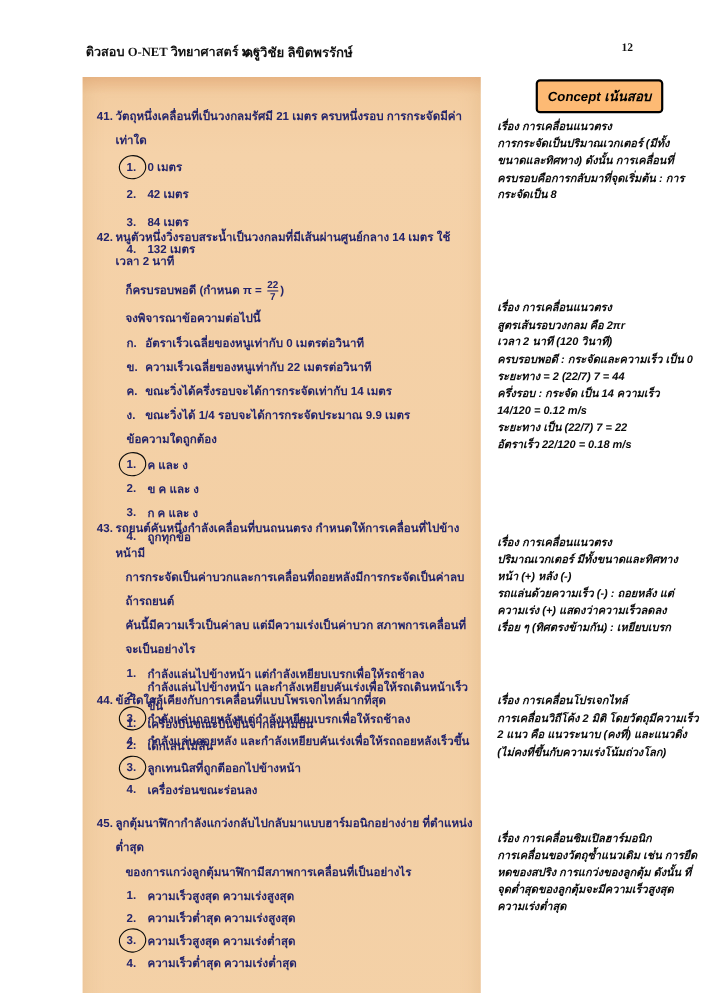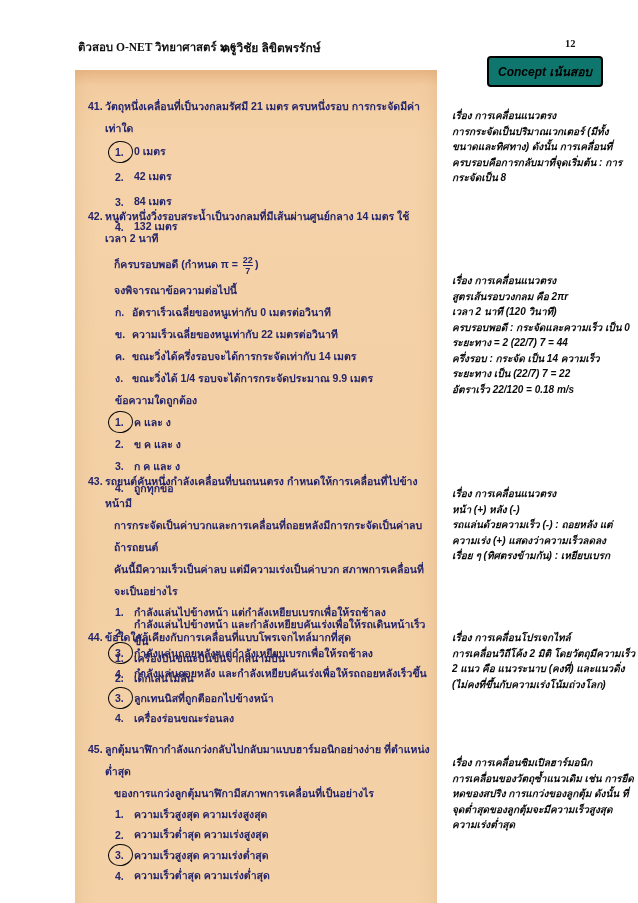--- a/index.html
+++ b/index.html
@@ -7,22 +7,22 @@
     width:638px;height:903px;position:relative;background:#ffffff;
     font-family:"Liberation Sans", sans-serif;overflow:hidden;
   }
   
   .hdr{position:absolute;top:38px;left:0;right:0;height:18px;color:#111;padding-left:36px;}
   .hdr .h-left{position:absolute;left:78px;font:bold 11.5px "Liberation Serif", serif;}
   .hdr .h-center{position:absolute;left:222px;font:bold 12px "Liberation Serif", serif;}
   .hdr .h-page{position:absolute;left:565px;font:bold 10.5px "Liberation Serif", serif;}
   
   .badge{
-    position:absolute;left:487px;top:56px;min-width:92px;text-align:center;
-    border:2px solid #000;border-radius:4px;padding:4px 9px;background:#0f766e;
+    position:absolute;left:487px;top:72px;min-width:92px;text-align:center;
+    border:2px solid #000;border-radius:4px;padding:4px 9px;background:#fdba74;
     font:italic bold 12px "Liberation Sans", sans-serif;color:#000;
   }
   
   .scan{
     position:absolute;left:75px;top:70px;width:362px;height:896px;
     background:linear-gradient(180deg,#edba8b 0px,#f3cda1 16px,#f5d2a9 70px,#f3cfa4 55%,#f4d1a7 100%);
     box-shadow:inset 0 0 18px rgba(190,140,80,0.25);
   }
   .q{position:absolute;left:13px;right:6px;font-size:10.5px;font-weight:bold;color:#24246a;}
   .q-line{display:flex;line-height:22px;}
@@ -207,25 +207,27 @@
       <div>ครบรอบคือการกลับมาที่จุดเริ่มต้น : การ</div>
       <div>กระจัดเป็น 8</div>
     </div>
     <div class="annot" style="top: 273px;">
       <div>เรื่อง การเคลื่อนแนวตรง</div>
       <div>สูตรเส้นรอบวงกลม คือ 2πr</div>
       <div>เวลา 2 นาที (120 วินาที)</div>
       <div>ครบรอบพอดี : กระจัดและความเร็ว เป็น 0</div>
       <div>ระยะทาง = 2 (22/7) 7 = 44</div>
       <div>ครึ่งรอบ : กระจัด เป็น 14 ความเร็ว</div>
+      <div>14/120 = 0.12 m/s</div>
       <div>ระยะทาง เป็น (22/7) 7 = 22</div>
       <div>อัตราเร็ว 22/120 = 0.18 m/s</div>
     </div>
     <div class="annot" style="top: 486px;">
       <div>เรื่อง การเคลื่อนแนวตรง</div>
+      <div>ปริมาณเวกเตอร์ มีทั้งขนาดและทิศทาง</div>
       <div>หน้า (+) หลัง (-)</div>
       <div>รถแล่นด้วยความเร็ว (-) : ถอยหลัง แต่</div>
       <div>ความเร่ง (+) แสดงว่าความเร็วลดลง</div>
       <div>เรื่อย ๆ (ทิศตรงข้ามกัน) : เหยียบเบรก</div>
     </div>
     <div class="annot" style="top: 630px;">
       <div>เรื่อง การเคลื่อนโปรเจกไทล์</div>
       <div>การเคลื่อนวิถีโค้ง 2 มิติ โดยวัตถุมีความเร็ว</div>
       <div>2 แนว คือ แนวระนาบ (คงที่) และแนวดิ่ง</div>
       <div>(ไม่คงที่ขึ้นกับความเร่งโน้มถ่วงโลก)</div>

